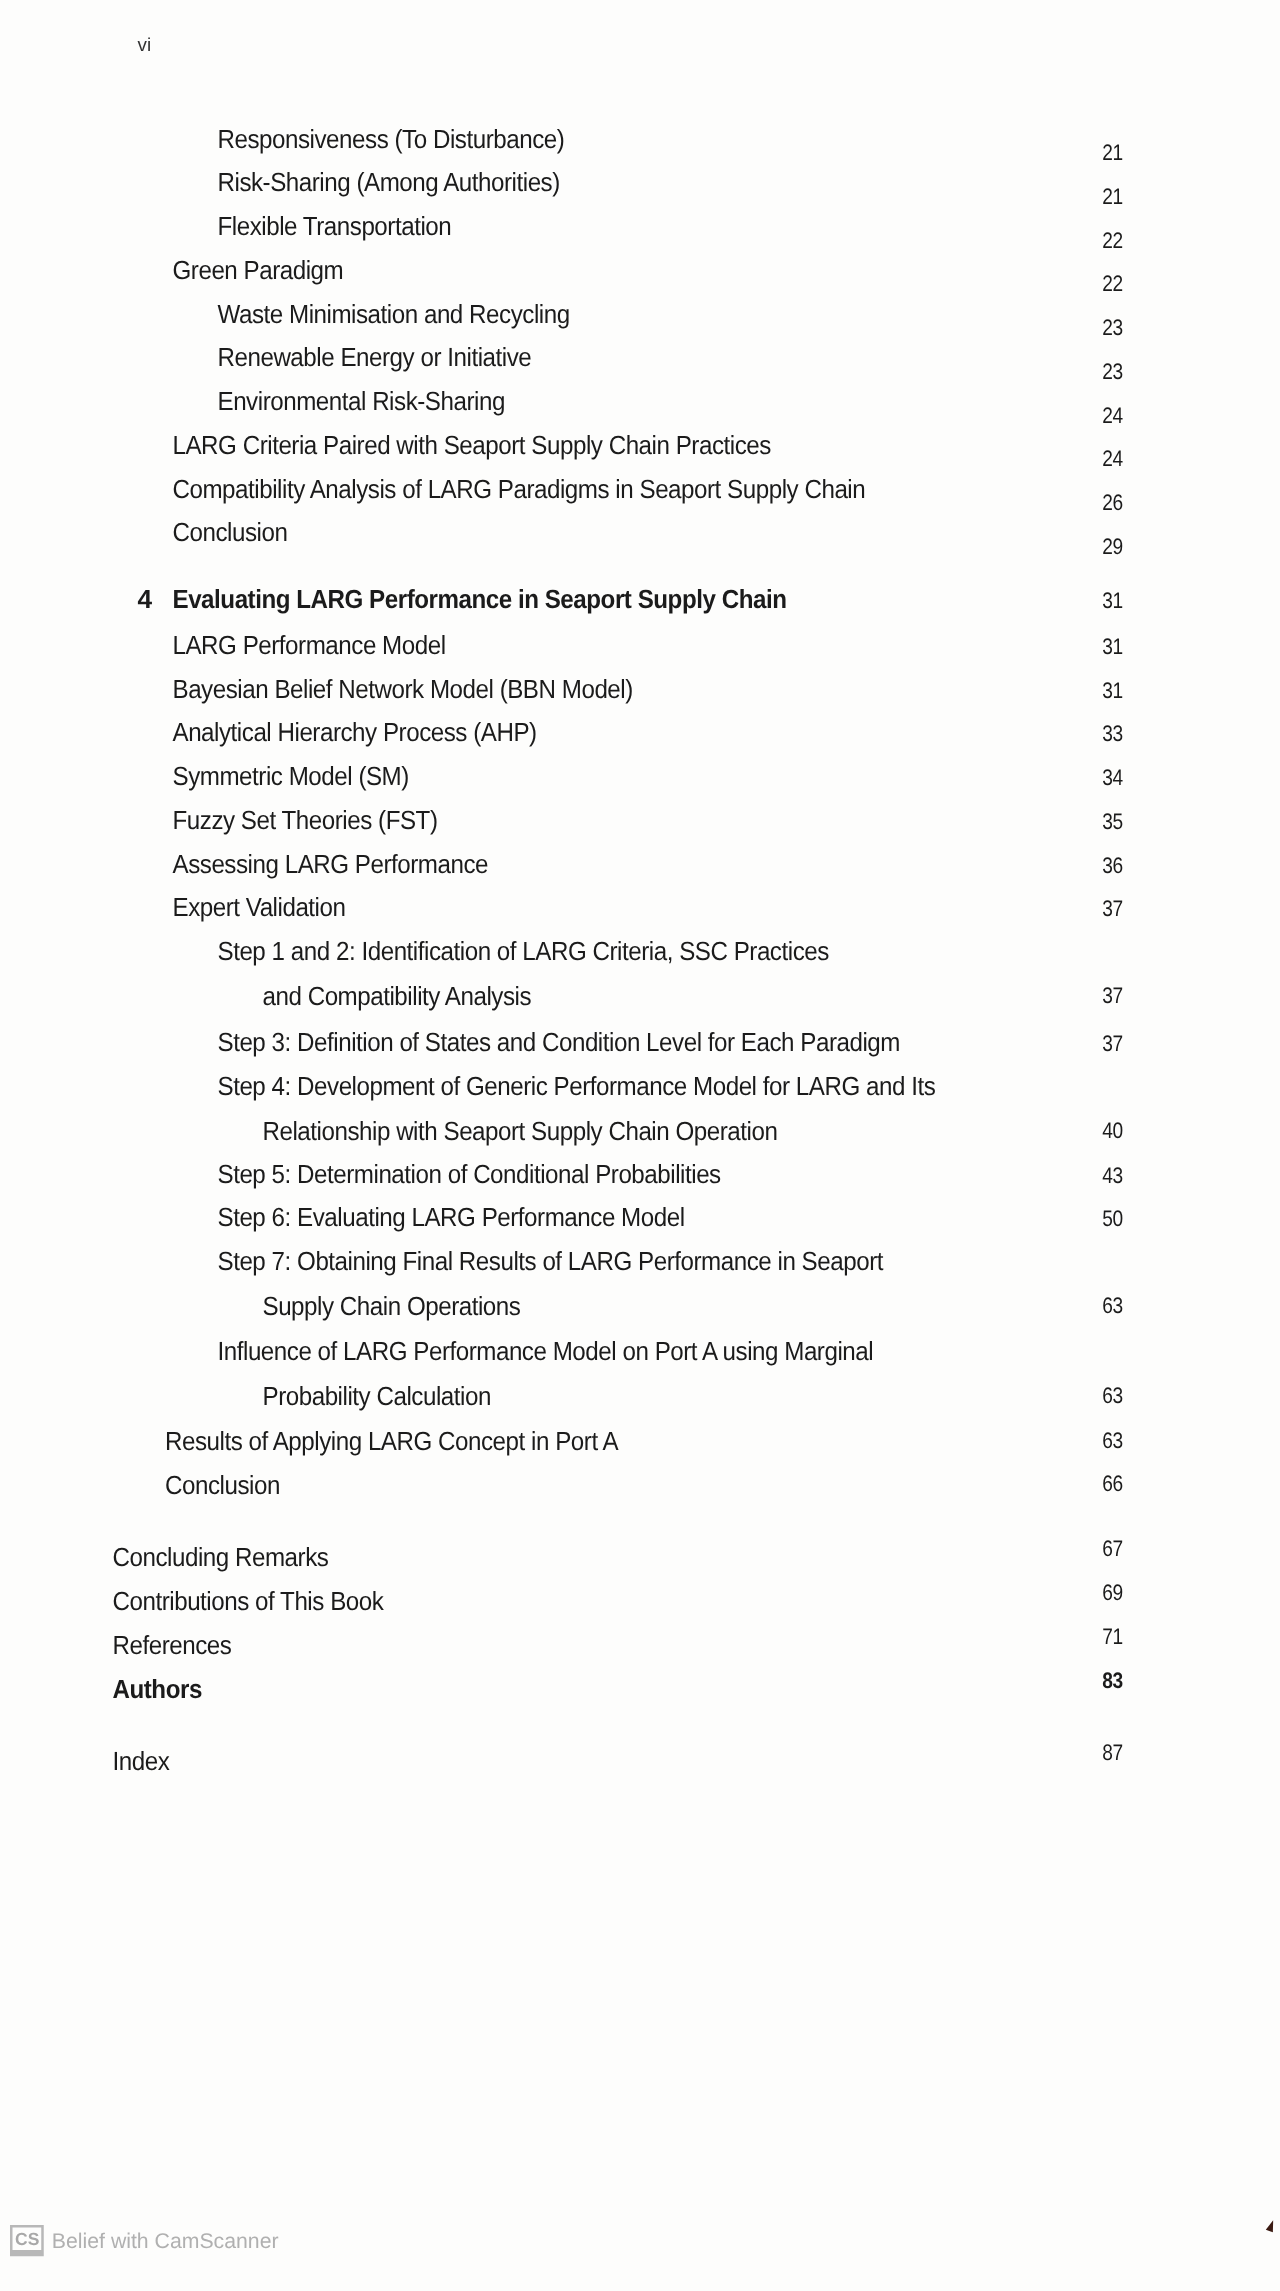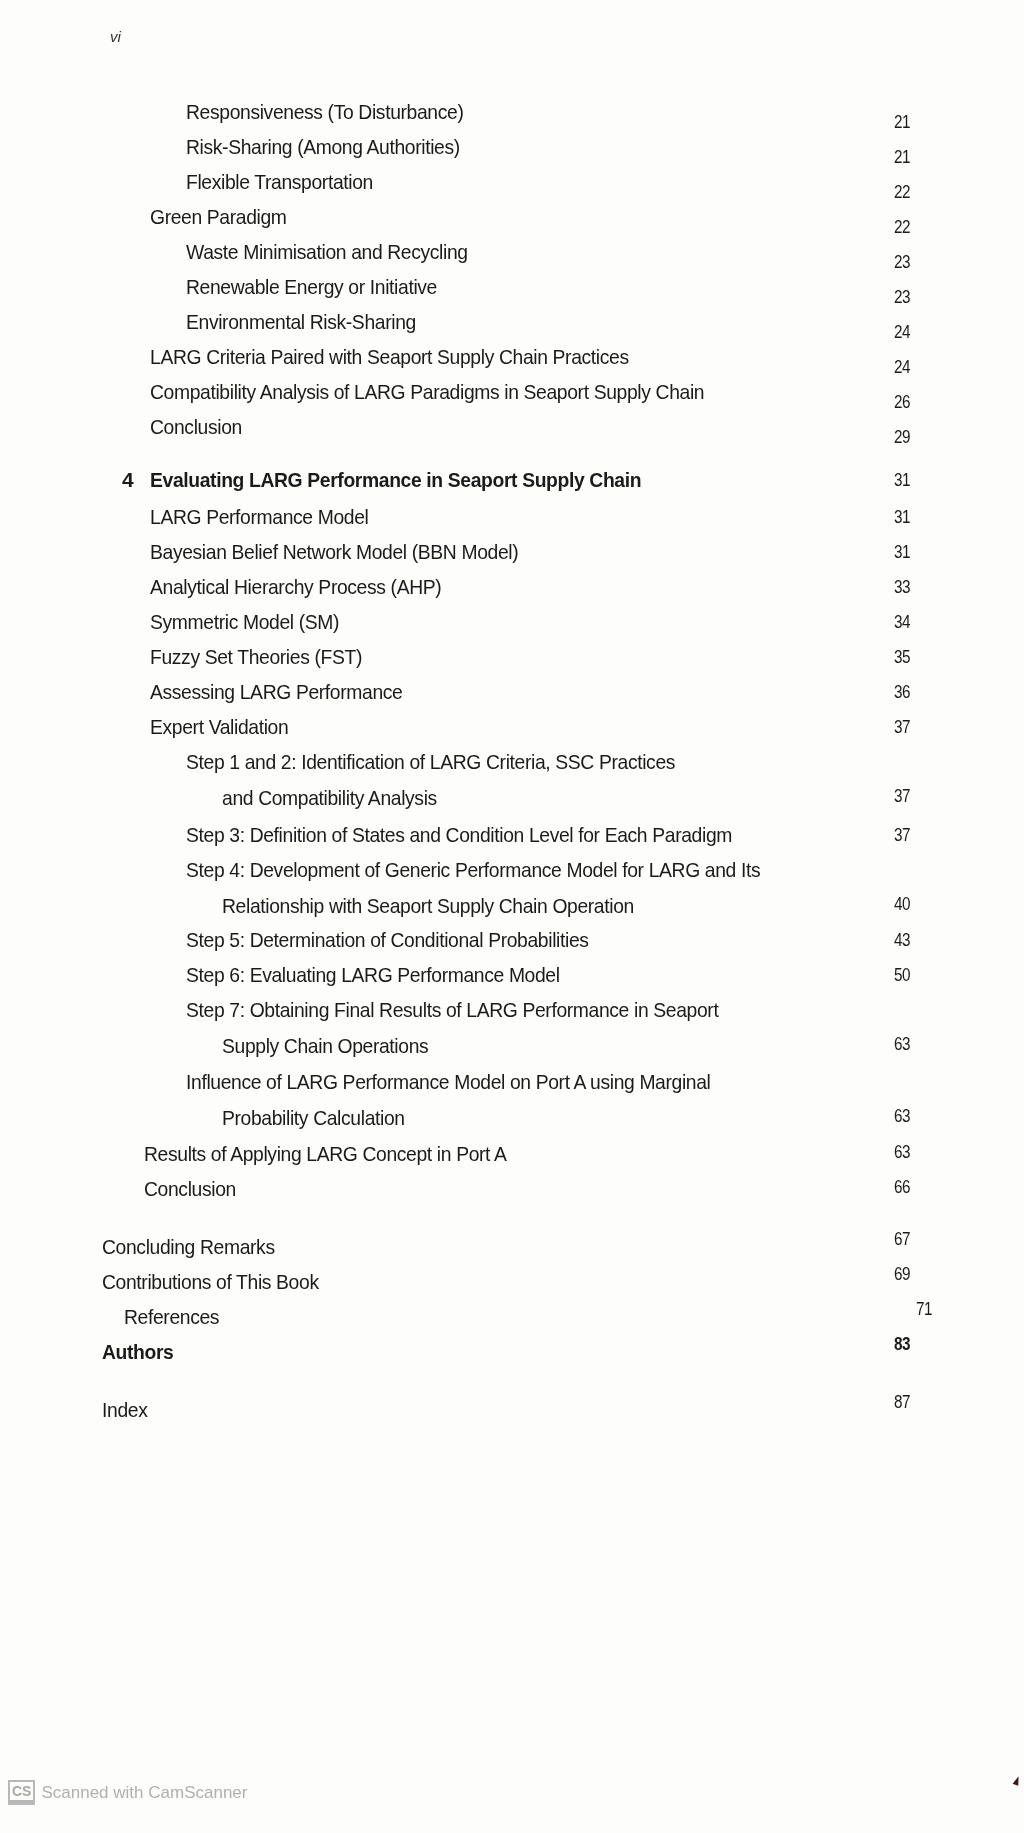--- a/index.html
+++ b/index.html
@@ -10,32 +10,31 @@
       position: relative;
       overflow: hidden;
       font-family: "Liberation Sans Narrow", "Liberation Sans", sans-serif;
       color: #1b1b1b;
     }
     .page-number {
       position: absolute;
       left: 110px;
       top: 28px;
       font-size: 15px;
-      font-style: italic;
       color: #333;
     }
     .toc {
       position: absolute;
       left: 0;
       top: 100px;
       width: 1024px;
     }
     .row {
       position: absolute;
-      left: 16px;
+      left: 4px;
       width: 964px;
       height: 40px;
       font-size: 21px;
       letter-spacing: -0.4px;
     }
     .row .num {
       position: absolute;
       left: 106px;
       top: 0;
       font-weight: bold;
@@ -207,32 +206,32 @@
       <span class="pg" style="top: 0px;">66</span>
     </div>
     <div class="row" style="top: 1135px;">
       <span class="title" style="left: 86px;">Concluding Remarks</span>
       <span class="pg" style="top: -6px;">67</span>
     </div>
     <div class="row" style="top: 1170px;">
       <span class="title" style="left: 86px;">Contributions of This Book</span>
       <span class="pg" style="top: -6px;">69</span>
     </div>
-    <div class="row" style="top: 1205px; margin-left: 22px;">
+    <div class="row" style="top: 1205px;">
       <span class="title" style="left: 86px;">References</span>
       <span class="pg" style="top: -6px;">71</span>
     </div>
     <div class="row" style="top: 1240px; font-weight: bold;">
       <span class="title" style="left: 86px;">Authors</span>
       <span class="pg" style="top: -6px;">83</span>
     </div>
     <div class="row" style="top: 1275px; margin-top: 23px;">
       <span class="title" style="left: 86px;">Index</span>
       <span class="pg" style="top: -6px;">87</span>
     </div>
   </div>
 
 <div class="footer">
   <span class="cs-logo">CS</span>
-  <span>Scanned with CamScanner</span>
+  <span>Belief with CamScanner</span>
 </div>
 
 <div class="corner-mark"></div>
 
 </body></html>

